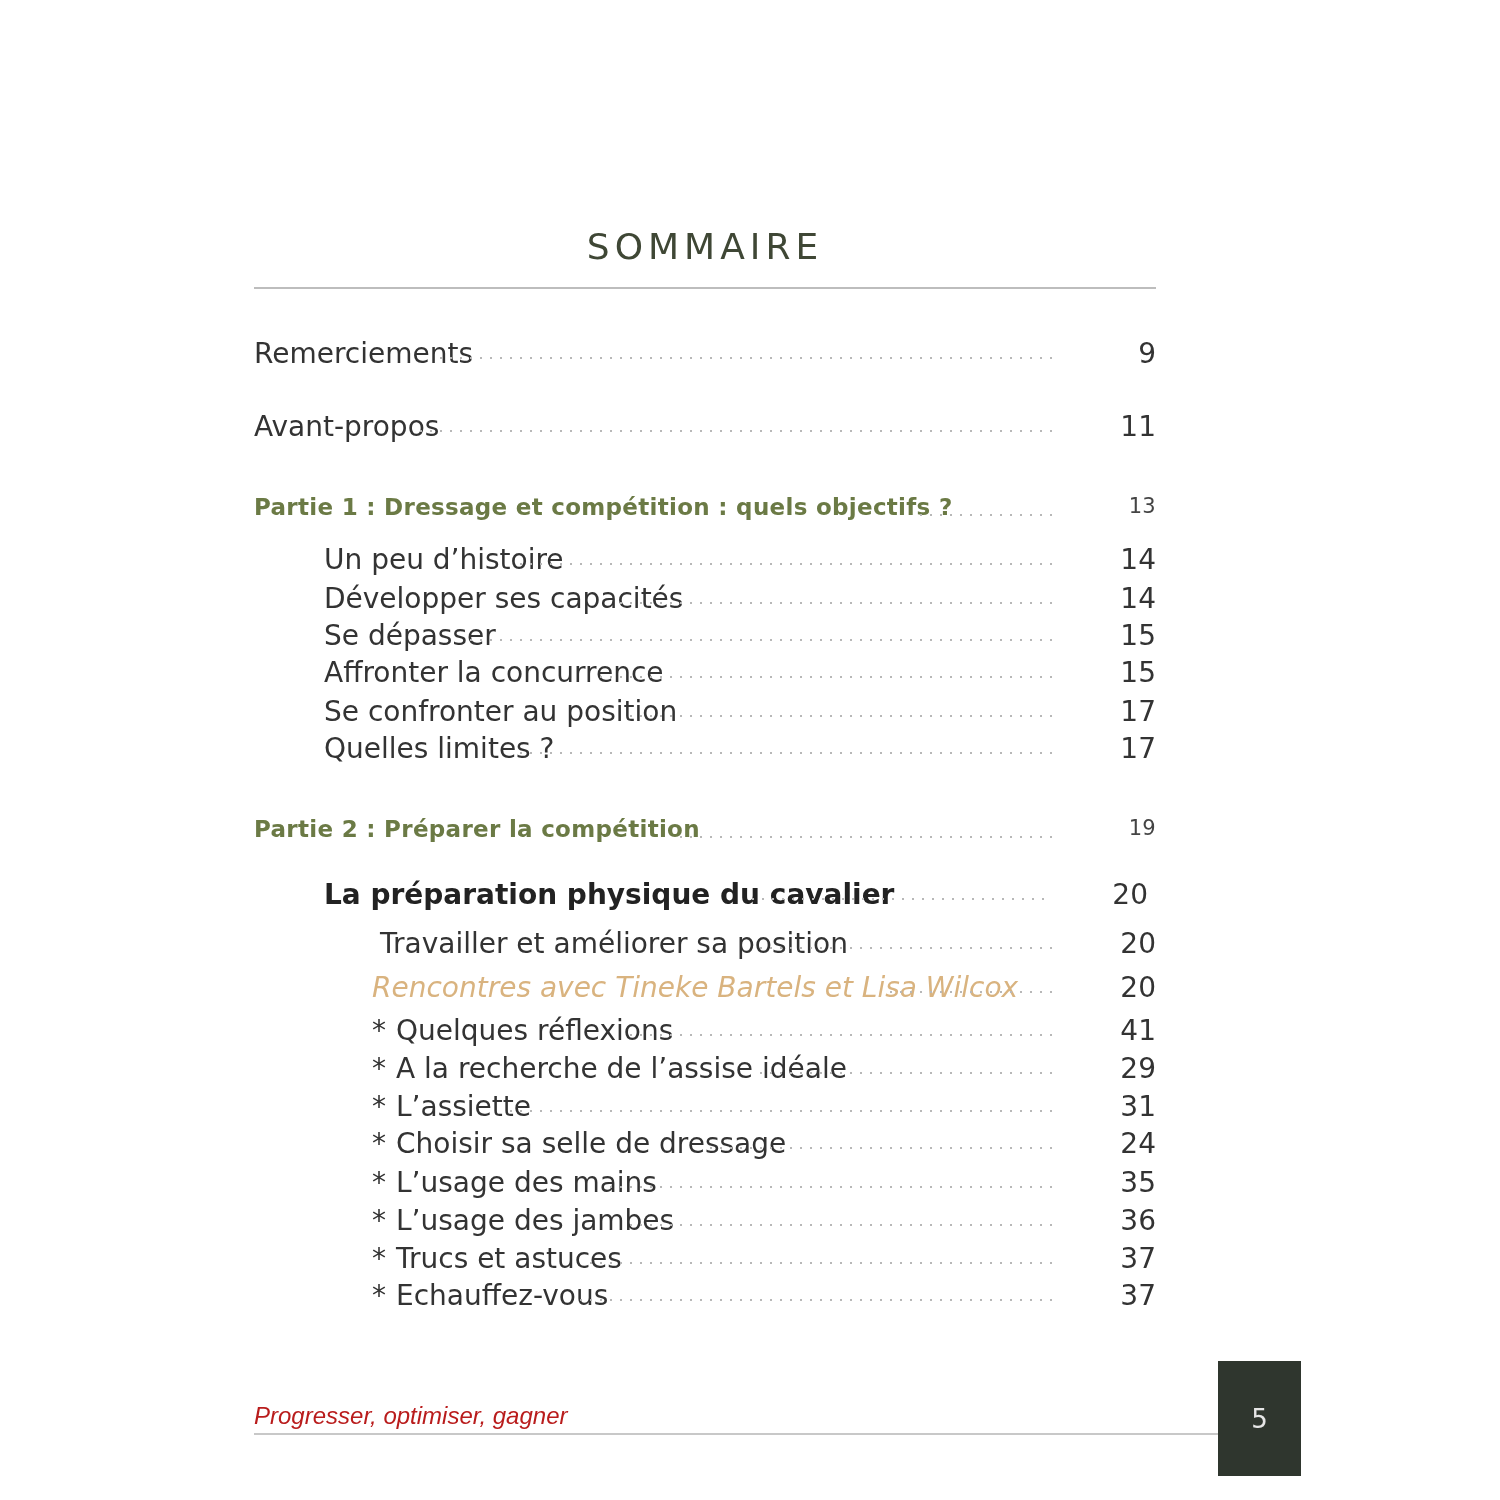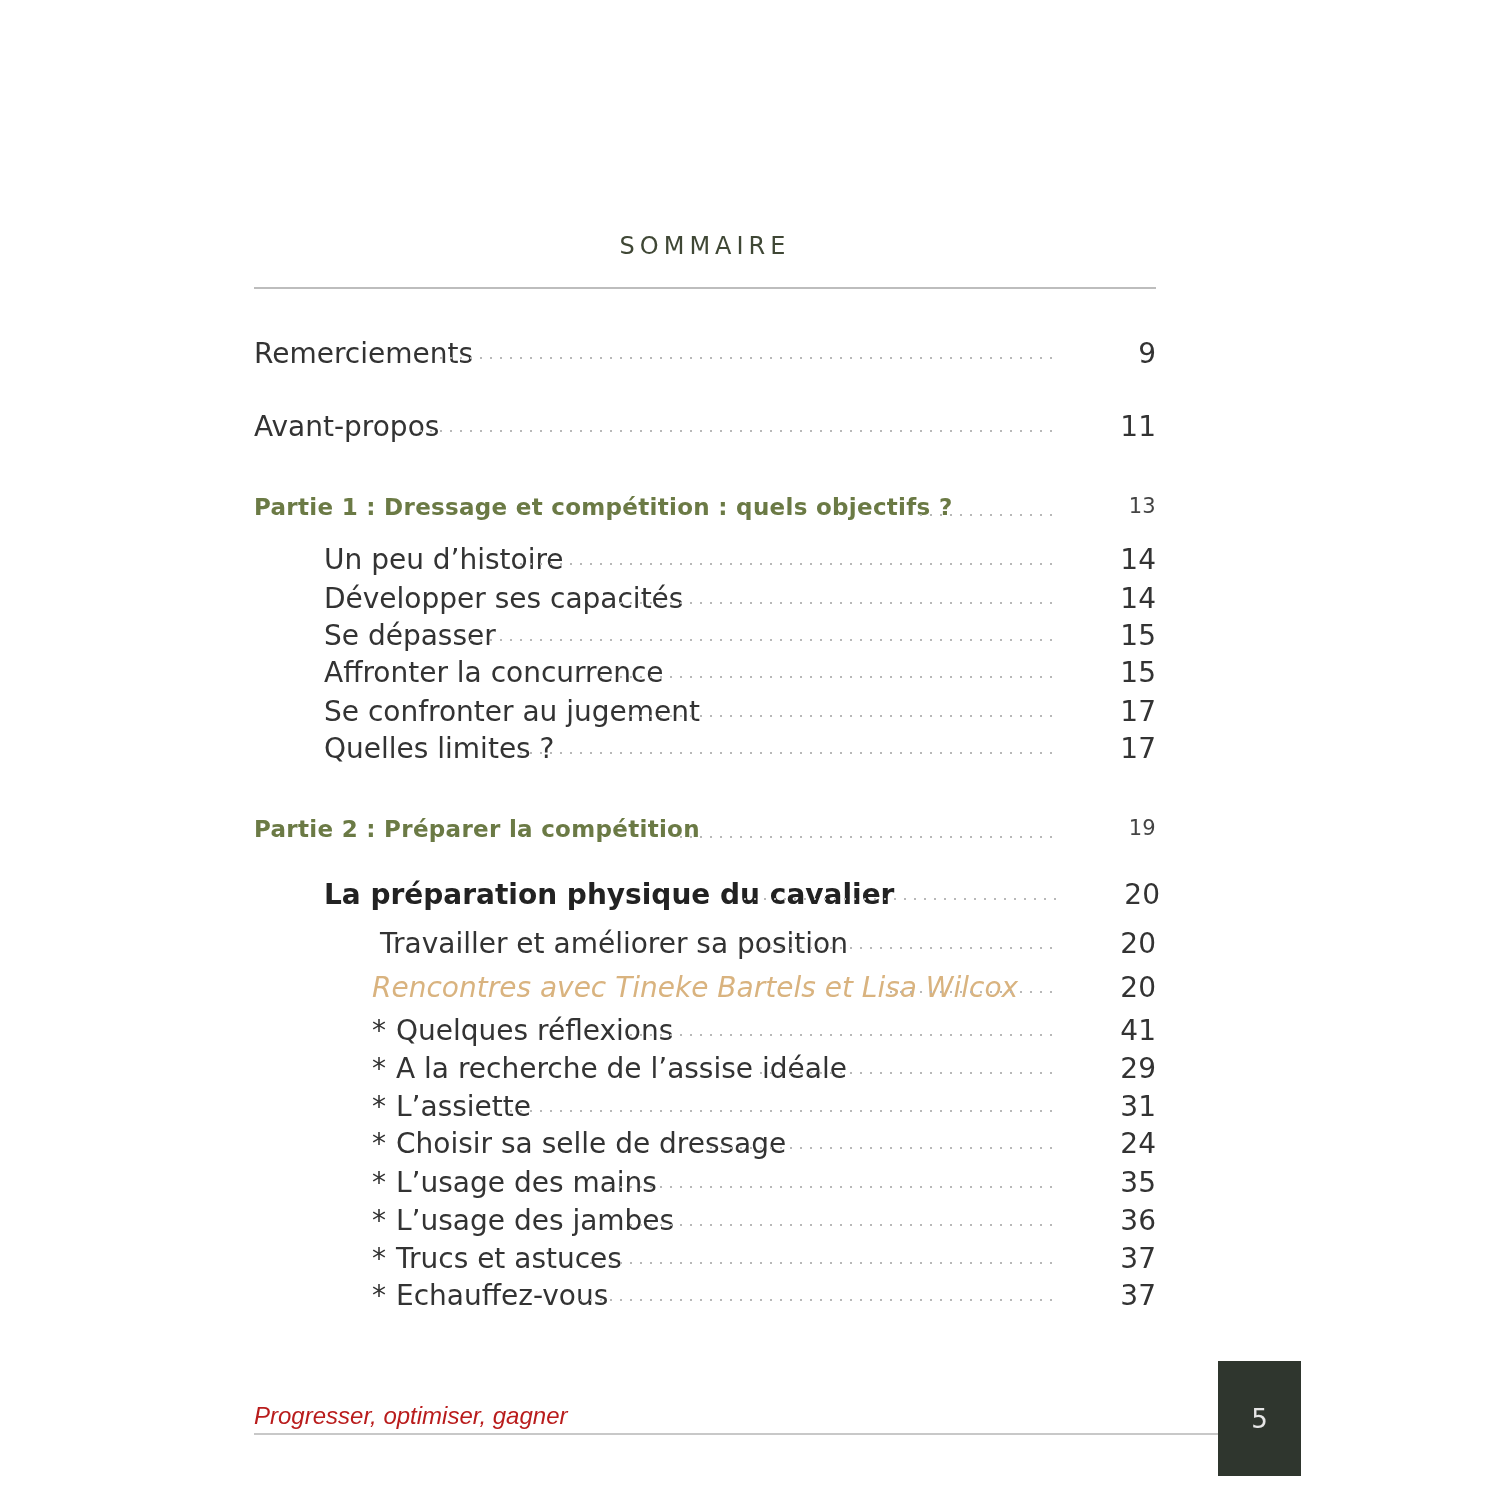--- a/index.html
+++ b/index.html
@@ -1,22 +1,22 @@
 <!DOCTYPE html>
 <html><head>
 <meta charset="utf-8">
 <style>
   html, body { margin: 0; padding: 0; }
   body {
     width: 1500px; height: 1500px; background: #ffffff; position: relative; overflow: hidden;
     font-family: "DejaVu Sans", "Liberation Sans", sans-serif; color: #2b2b2b;
   }
   .title {
-    position: absolute; left: 254px; width: 902px; top: 232px; text-align: center;
-    font-size: 24px; letter-spacing: 5px; color: #3f4735; font-weight: normal;
+    position: absolute; left: 254px; width: 902px; top: 226px; text-align: center;
+    font-size: 36px; letter-spacing: 5px; color: #3f4735; font-weight: normal;
   }
   .title-rule {
     position: absolute; left: 254px; width: 902px; top: 287px; height: 2px; background: #bdbdbd;
   }
   .entry {
     position: absolute; height: 30px; display: flex; align-items: baseline; font-size: 28px; color: #333;
   }
   .entry .label { white-space: nowrap; padding-right: 4px; }
   .entry .dots {
     position: absolute; bottom: 8px; height: 2px; right: 100px;
@@ -76,37 +76,37 @@
     <span class="label">Se dépasser</span>
     <span class="dots" style="left:140px;"></span>
     <span class="page">15</span>
   </div>
   <div class="entry" style="left:324px; right:344px; top:656px;">
     <span class="label">Affronter la concurrence</span>
     <span class="dots" style="left:276px;"></span>
     <span class="page">15</span>
   </div>
   <div class="entry" style="left:324px; right:344px; top:695px;">
-    <span class="label">Se confronter au jugement</span>
+    <span class="label">Se confronter au position</span>
     <span class="dots" style="left:304px;"></span>
     <span class="page">17</span>
   </div>
   <div class="entry" style="left:324px; right:344px; top:732px;">
     <span class="label">Quelles limites ?</span>
     <span class="dots" style="left:190px;"></span>
     <span class="page">17</span>
   </div>
 
   <div class="entry part" style="left:254px; right:344px; top:816px;">
     <span class="label">Partie 2 : Préparer la compétition</span>
     <span class="dots" style="left:426px;"></span>
     <span class="page">19</span>
   </div>
 
-  <div class="entry sub-bold" style="left:324px; right:340px; top:878px;">
+  <div class="entry sub-bold" style="left:324px; right:352px; top:878px;">
     <span class="label">La préparation physique du cavalier</span>
     <span class="dots" style="left:420px;"></span>
     <span class="page">20</span>
   </div>
 
   <div class="entry" style="left:372px; right:344px; top:927px;margin-left:8px;">
     <span class="label">Travailler et améliorer sa position</span>
     <span class="dots" style="left:372px;"></span>
     <span class="page">20</span>
   </div>

